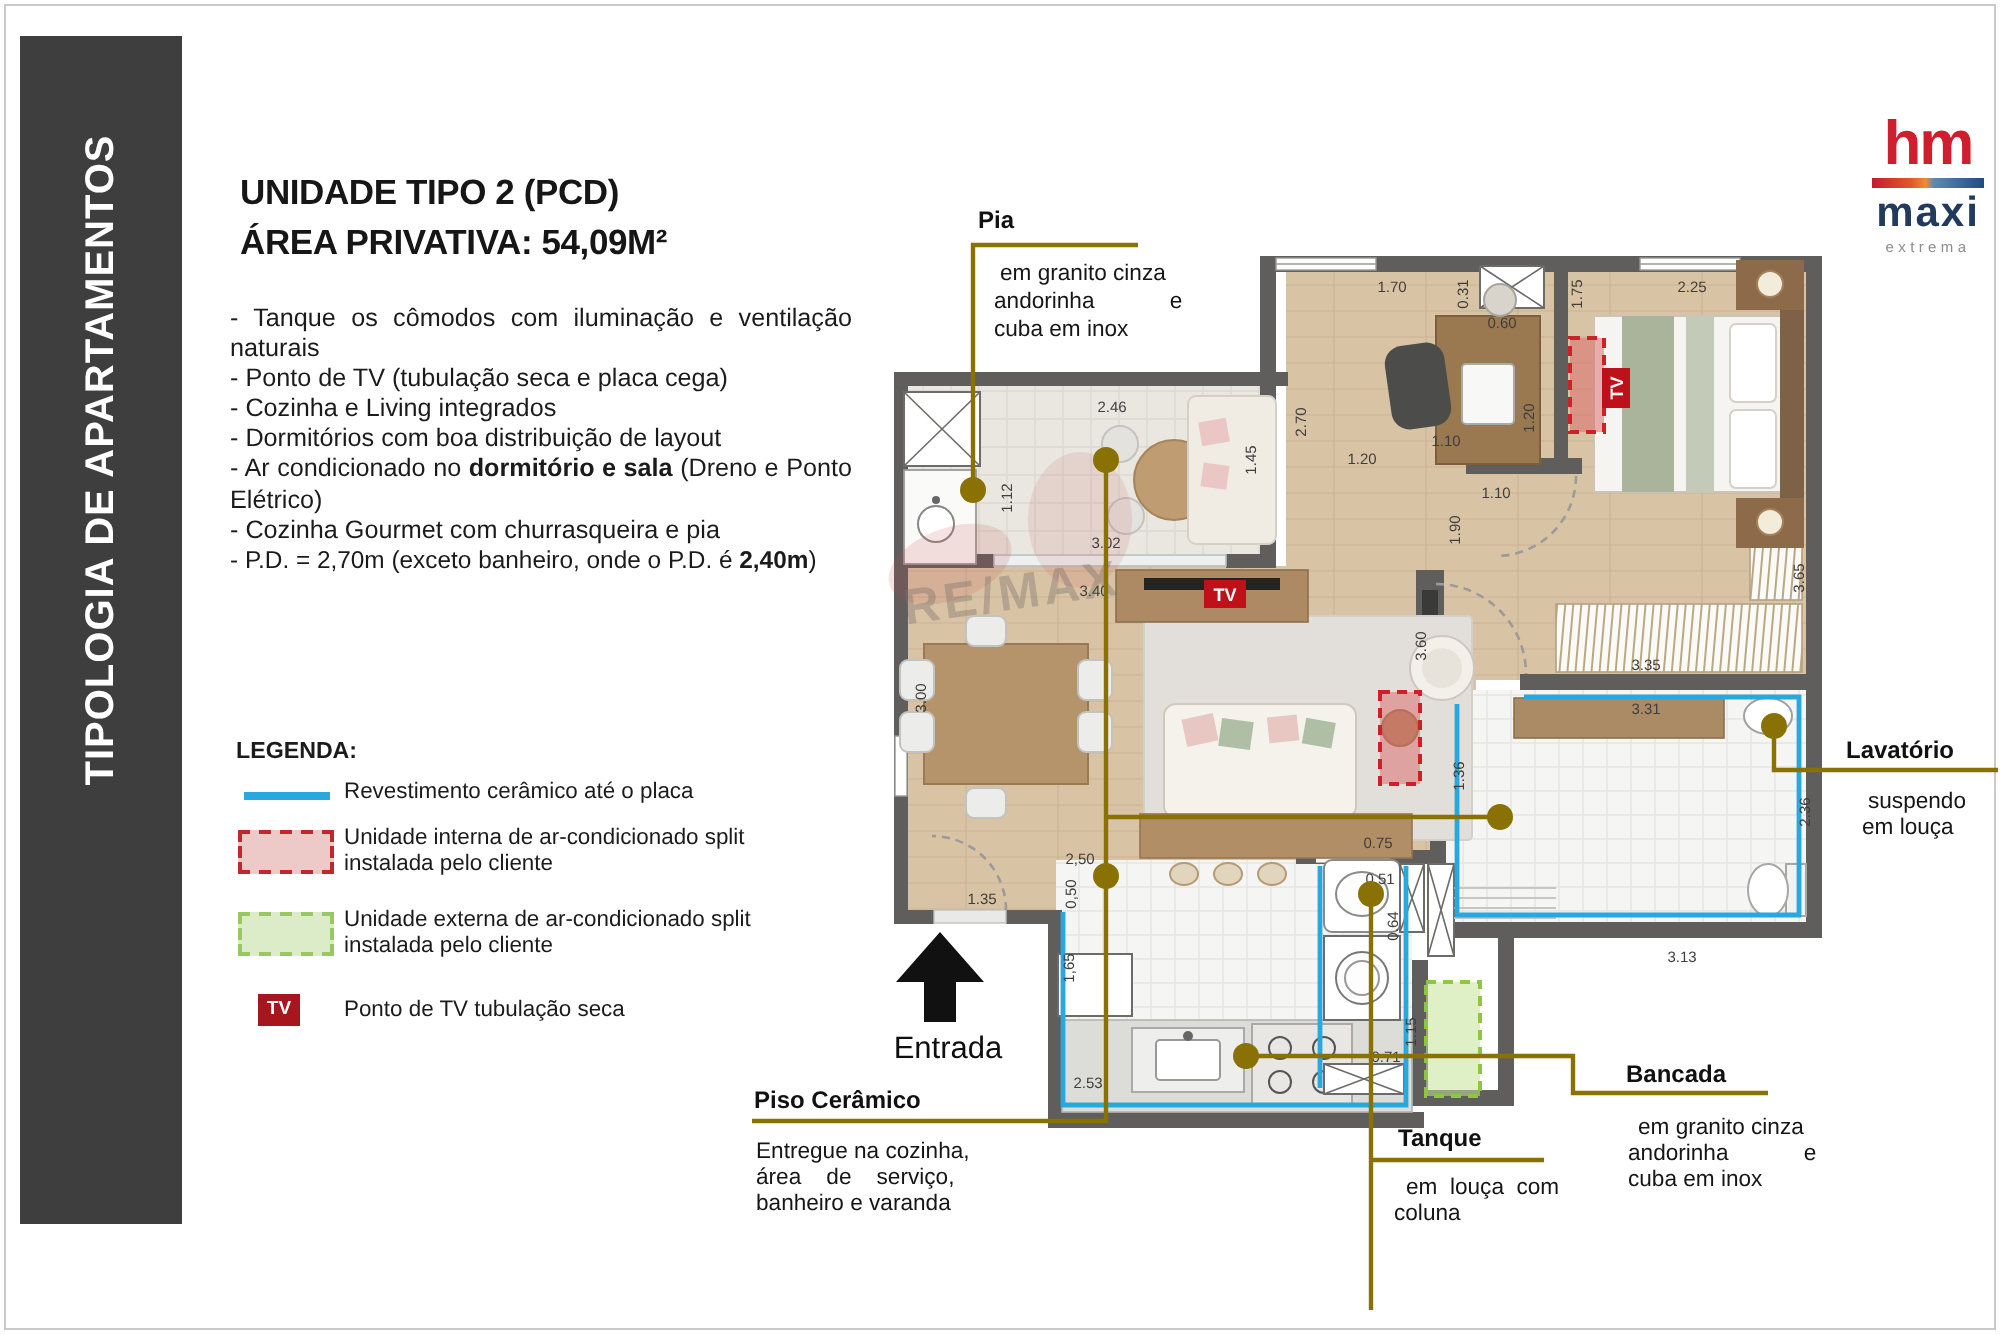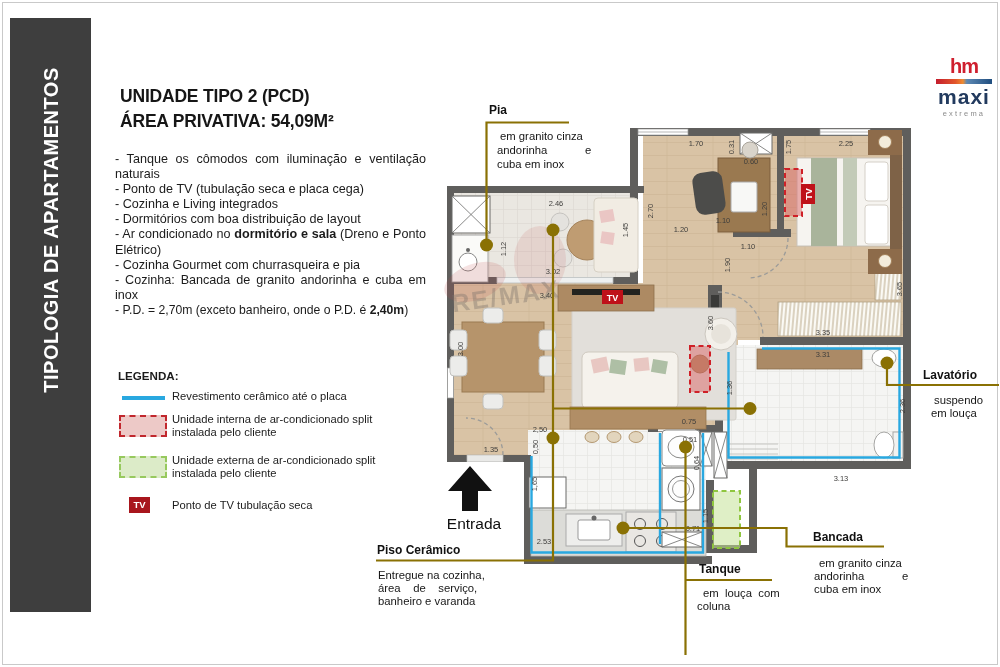--- a/index.html
+++ b/index.html
@@ -22,21 +22,21 @@
   .legend{position:absolute;left:118px;top:369px;width:310px;color:#1b1b1b;}
   .legend .lg-title{position:absolute;left:0;top:0;font-size:11.6px;font-weight:bold;}
   .legend .lg-label{position:absolute;left:54px;font-size:11.2px;}
   .lg-line{position:absolute;left:4px;top:27px;width:43px;height:3.5px;background:#29a8e0;}
   .lg-box-red{position:absolute;left:1px;top:46px;width:44px;height:18px;background:#edc9c7;border:2.5px dashed #c1272d;}
   .lg-box-green{position:absolute;left:1px;top:87px;width:44px;height:18px;background:#dcebc8;border:2.5px dashed #97c95e;}
   .lg-tv{position:absolute;left:11px;top:128px;width:21px;height:16px;background:#a8161d;color:#fff;
         font-size:9.5px;font-weight:bold;text-align:center;line-height:16px;}
   
   .logo{position:absolute;left:933px;top:57px;width:62px;text-align:center;}
-  .logo .hm{font-size:20px;font-weight:bold;color:#cf1f2e;line-height:.95;letter-spacing:-1px;}
+  .logo .hm{font-size:31px;font-weight:bold;color:#cf1f2e;line-height:.95;letter-spacing:-1px;}
   .logo .bar{height:5px;margin:3px 3px 2px;background:linear-gradient(90deg,#c41d2d 0%,#e2572b 35%,#ef8c31 48%,#5d89b4 55%,#1f4d7f 100%);}
   .logo .maxi{font-size:21px;font-weight:bold;color:#223a5e;letter-spacing:1px;line-height:1;}
   .logo .ext{font-size:7.5px;color:#8c8c8c;letter-spacing:2.2px;margin-top:2px;}
   
   .plan{position:absolute;left:0;top:0;}
   .w{fill:#5f5e5c;}
   .win{fill:#ffffff;stroke:#9a9a98;stroke-width:.7;}
   .dim{font-size:7.5px;fill:#3f3e3c;}
   .co{stroke:#8a7104;stroke-width:2.2;fill:none;}
   .dot{fill:#8a7104;}
@@ -66,21 +66,20 @@
     <div>ÁREA PRIVATIVA: 54,09M²</div>
   </div>
 
   <div class="features">
     <p>- Tanque os cômodos com iluminação e ventilação naturais</p>
     <p>- Ponto de TV (tubulação seca e placa cega)</p>
     <p>- Cozinha e Living integrados</p>
     <p>- Dormitórios com boa distribuição de layout</p>
     <p><span>- Ar condicionado no </span><b>dormitório e sala</b><span> (Dreno e Ponto Elétrico)</span></p>
     <p>- Cozinha Gourmet com churrasqueira e pia</p>
-    <p>- Cozinha: Bancada de granito andorinha e cuba em inox</p>
     <p class="nowrap"><span>- P.D. = 2,70m (exceto banheiro, onde o P.D. é </span><b>2,40m</b><span>)</span></p>
   </div>
 
   <div class="legend">
     <div class="lg-title">LEGENDA:</div>
     <div class="lg-line"></div>
     <div class="lg-label" style="top:21px">Revestimento cerâmico até o placa</div>
     <div class="lg-box-red"></div>
     <div class="lg-label" style="top:44px">Unidade interna de ar-condicionado split</div>
     <div class="lg-label" style="top:57px">instalada pelo cliente</div>

